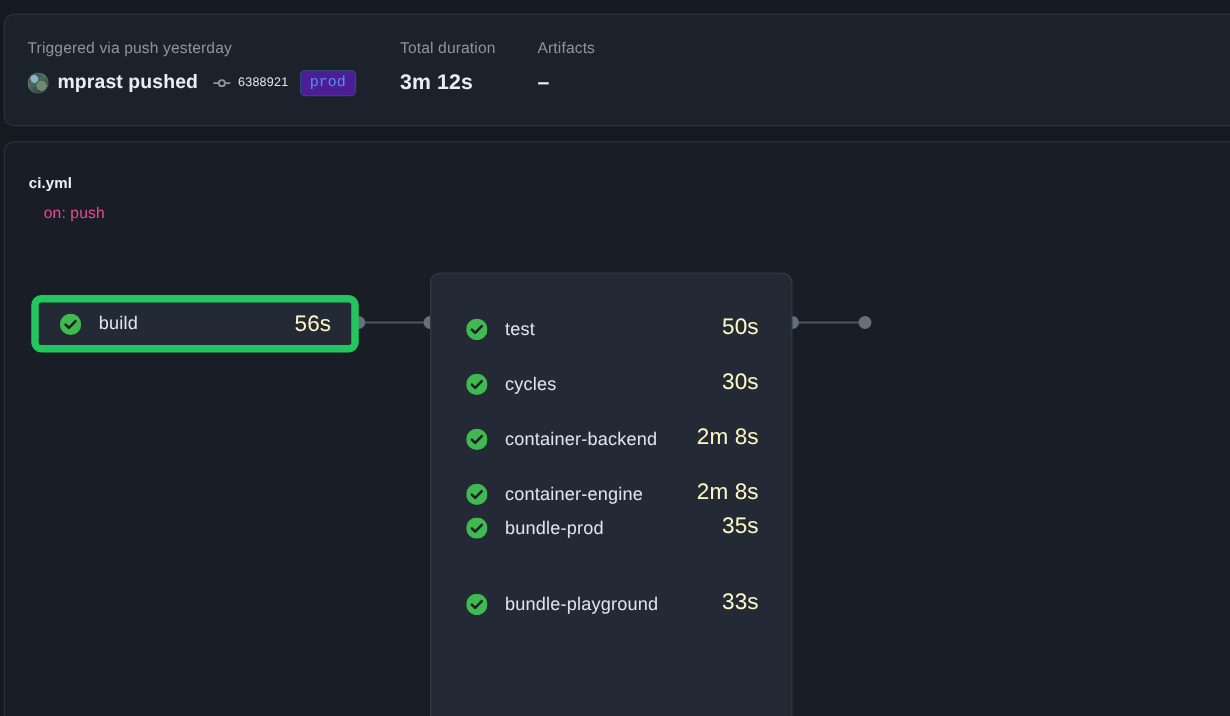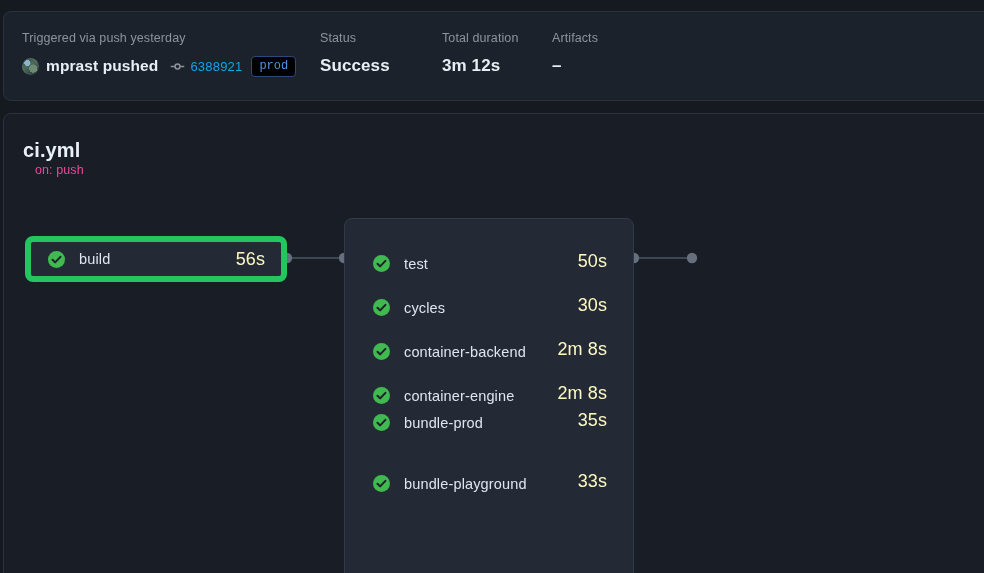--- a/index.html
+++ b/index.html
@@ -96,34 +96,34 @@
 
   .commit-icon {
     margin-left: 12px;
     margin-right: 5px;
     display: inline-flex;
     align-items: center;
     flex: 0 0 auto;
   }
 
   .sha {
-    font-size: 13px;
-    color: #0ea5e9;
+    font-size: 10px;
+    color: #e5e5e5;
     letter-spacing: .2px;
     white-space: nowrap;
   }
 
   .env-badge {
     margin-left: 9px;
     padding: 1px 7px 2px;
     font-family: "Liberation Mono", monospace;
     font-size: 12px;
     line-height: 16px;
     color: #4f93e8;
-    background: #000000;
+    background: #4c1d95;
     border: 1px solid #2b4a79;
     border-radius: 4px;
     white-space: nowrap;
   }
 
   
   .graph-panel {
     position: absolute;
     left: 3px;
     top: 103px;
@@ -131,21 +131,21 @@
     height: 480px;
     background: #181d26;
     border: 1px solid #2b323d;
     border-radius: 8px;
   }
 
   .wf-title {
     position: absolute;
     left: 19px;
     top: 25px;
-    font-size: 20px;
+    font-size: 12px;
     font-weight: 700;
     color: #eaf0f7;
     letter-spacing: .1px;
   }
 
   .wf-subtitle {
     position: absolute;
     left: 31px;
     top: 49px;
     font-size: 12.5px;
@@ -264,24 +264,20 @@
               <circle cx="8" cy="8" r="2.6" fill="none" stroke="#8b949e" stroke-width="1.6"></circle>
               <line x1="0.8" y1="8" x2="5.1" y2="8" stroke="#8b949e" stroke-width="1.6"></line>
               <line x1="10.9" y1="8" x2="15.2" y2="8" stroke="#8b949e" stroke-width="1.6"></line>
             </svg>
           </span>
           <span class="sha">6388921</span>
           <span class="env-badge">prod</span>
         </div>
       </div>
 
-      <div class="summary-col col-status">
-        <div class="summary-label">Status</div>
-        <div class="summary-value">Success</div>
-      </div>
 
       <div class="summary-col col-duration">
         <div class="summary-label">Total duration</div>
         <div class="summary-value">3m 12s</div>
       </div>
 
       <div class="summary-col col-artifacts">
         <div class="summary-label">Artifacts</div>
         <div class="summary-value">–</div>
       </div>

